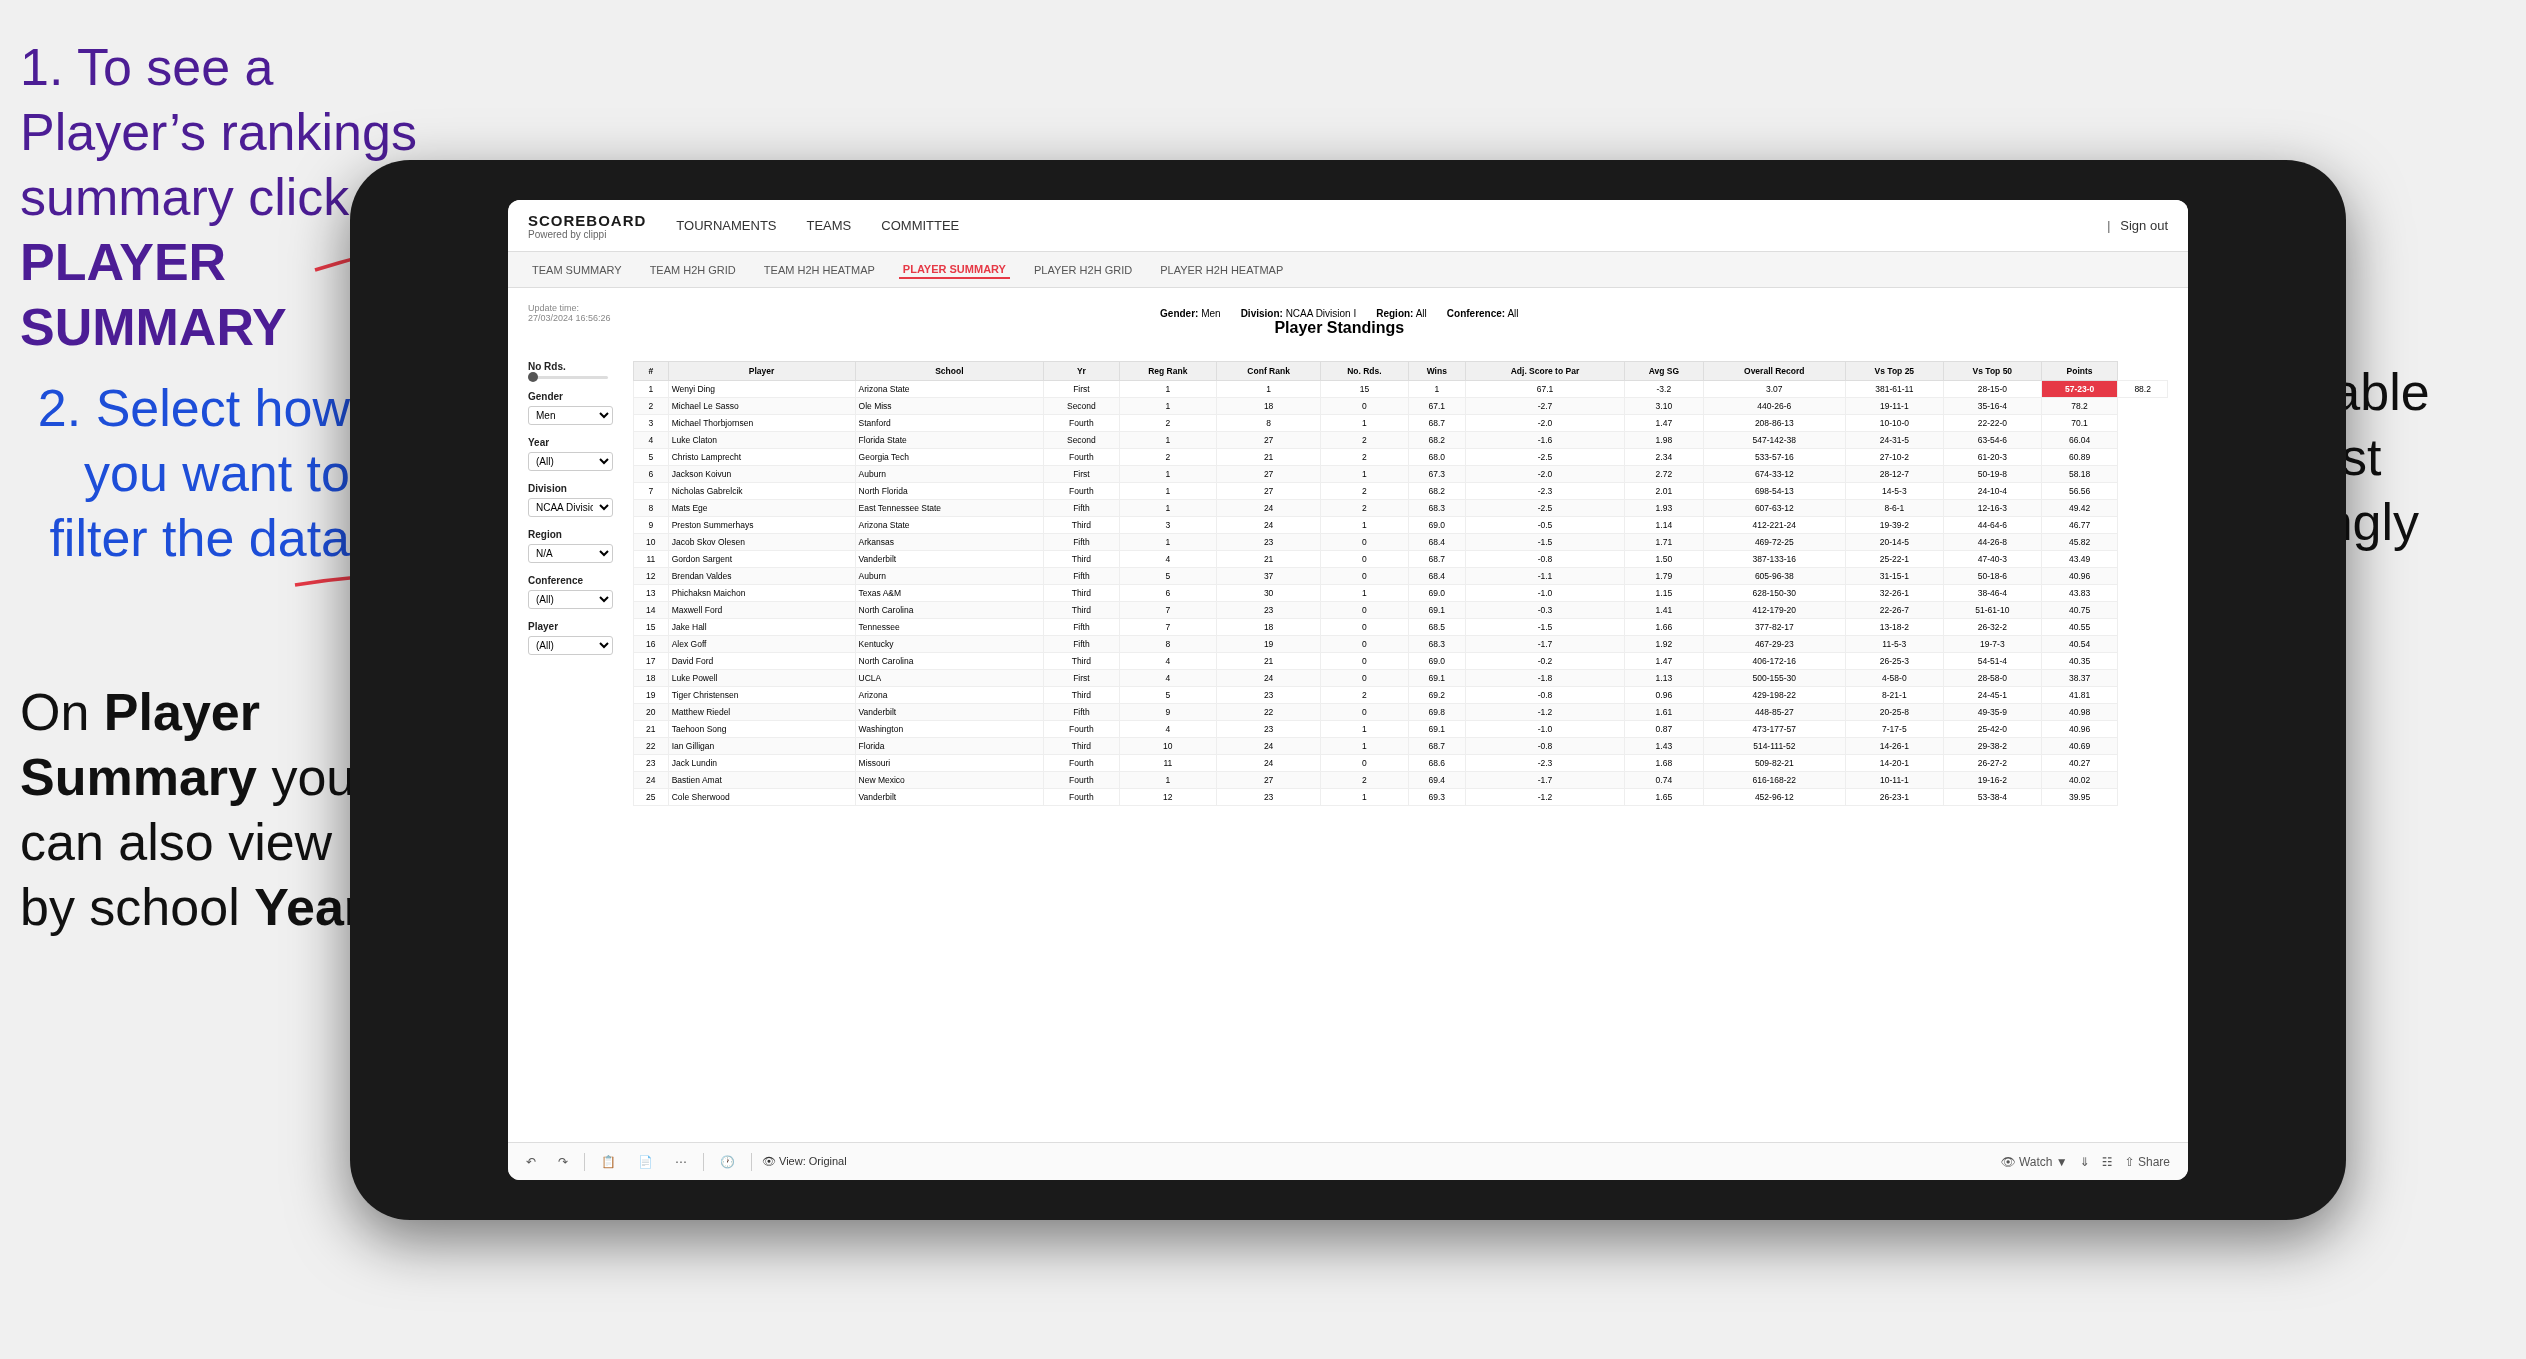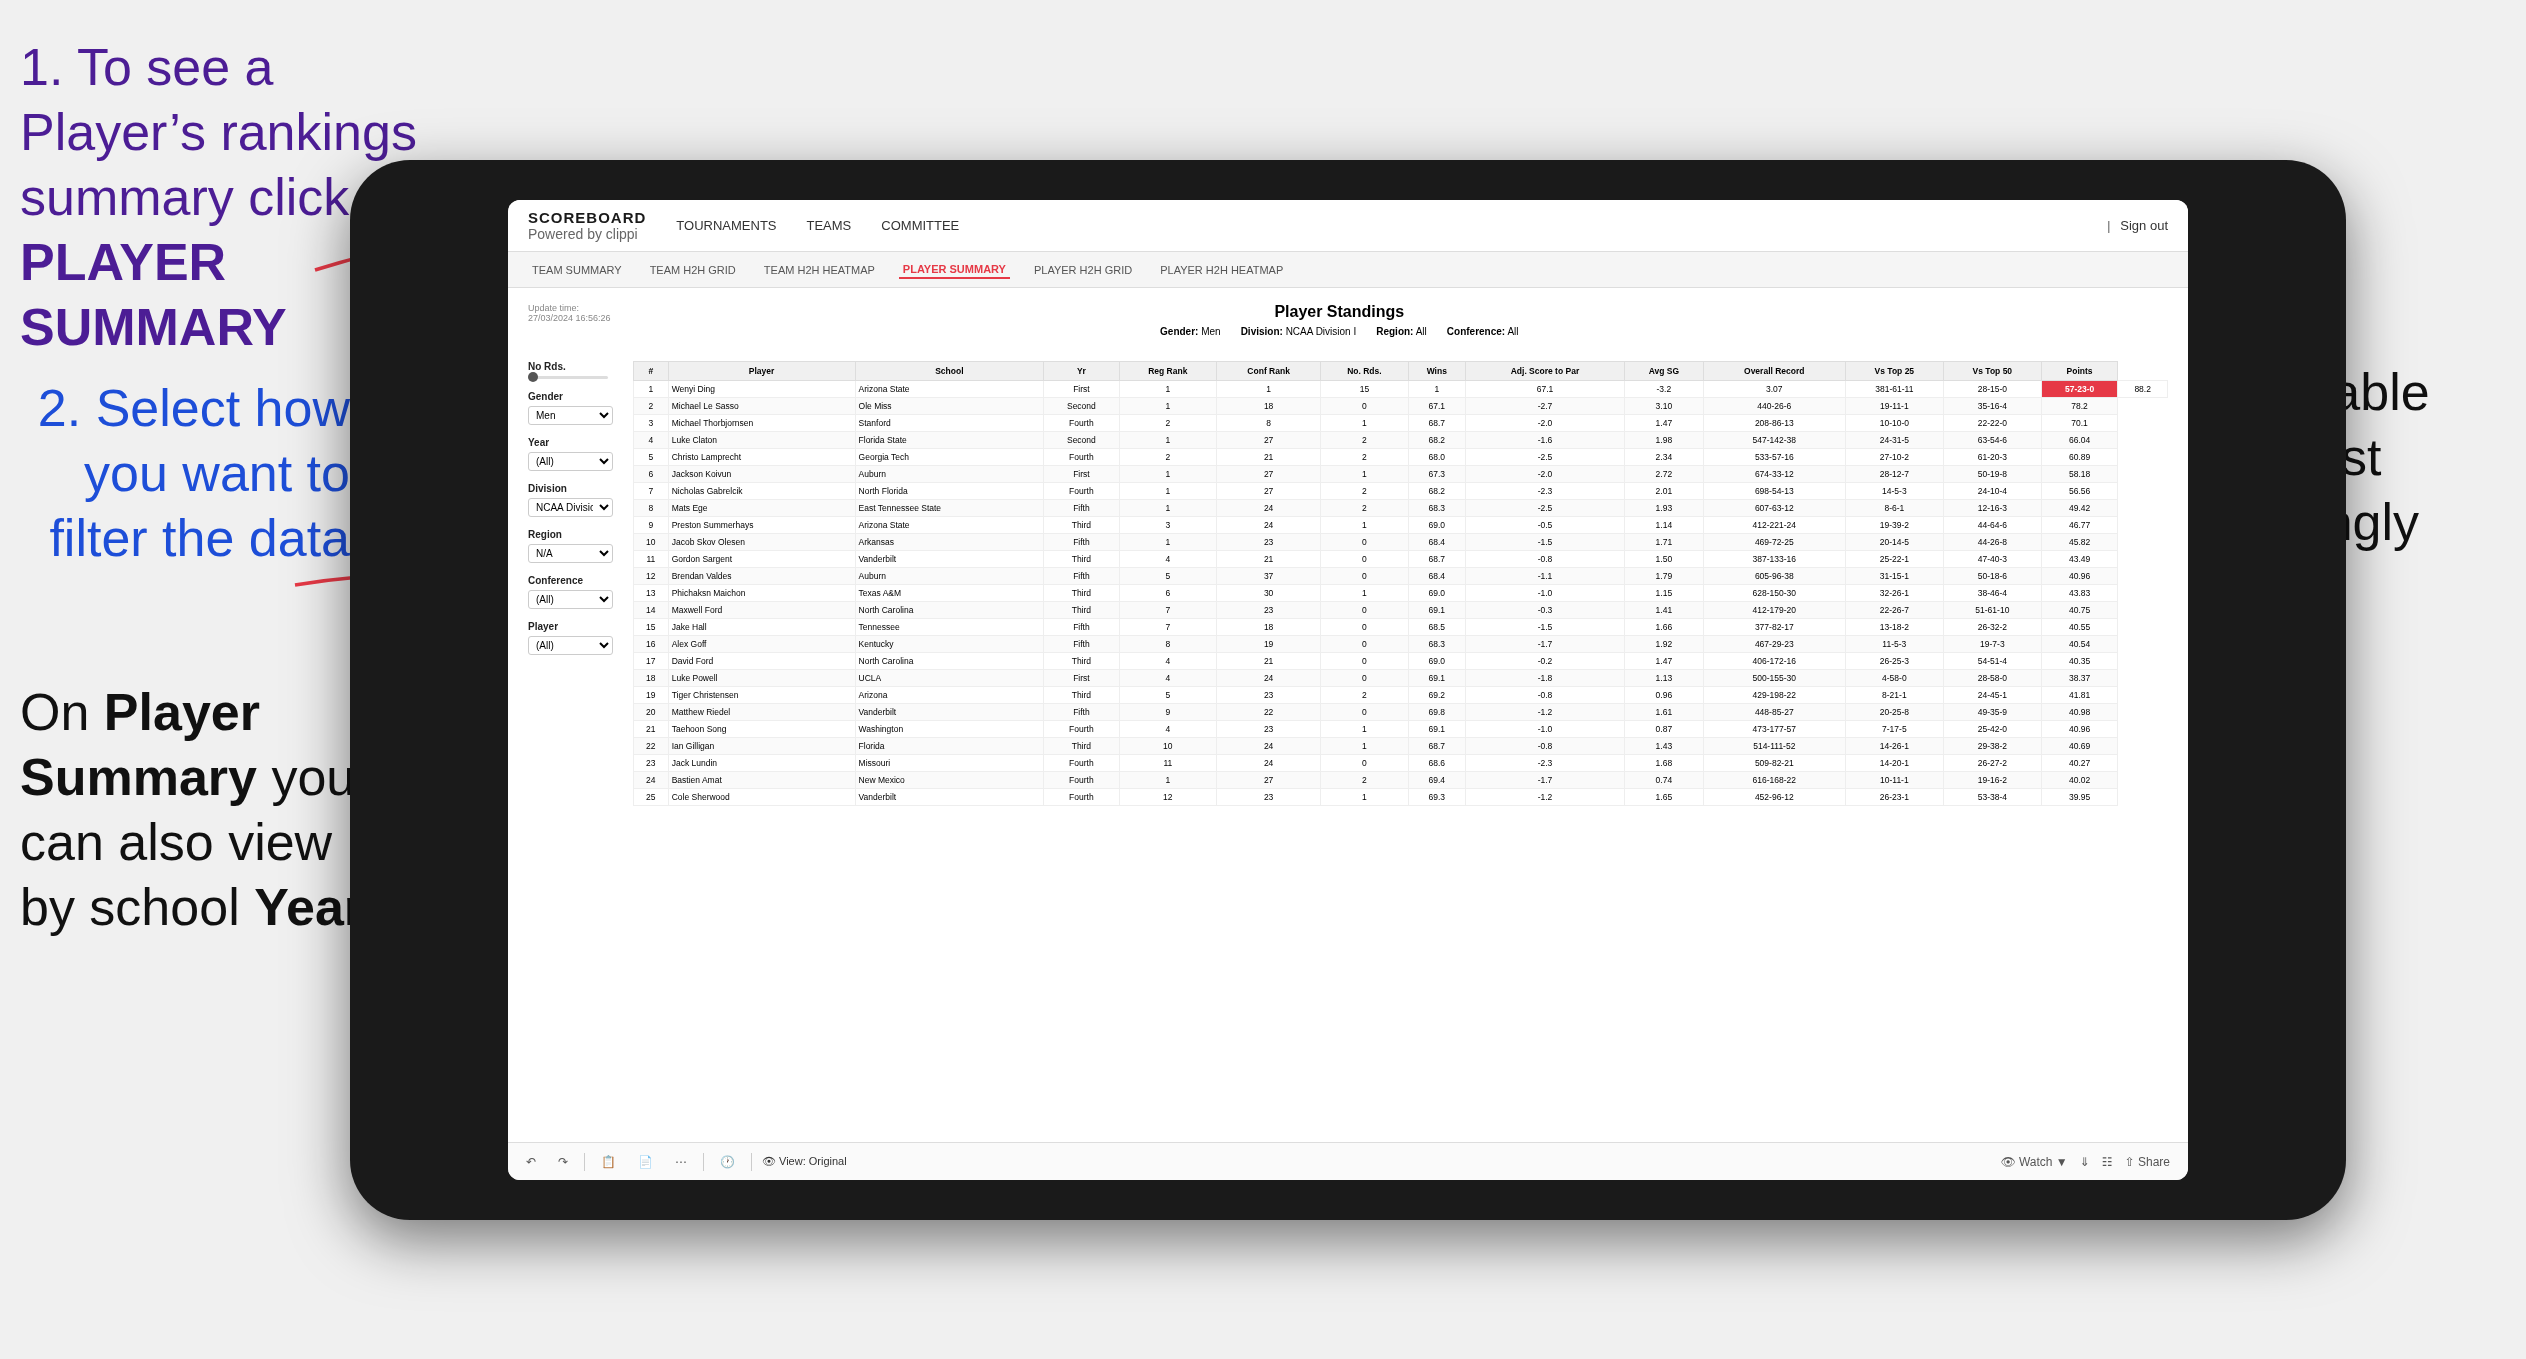--- a/index.html
+++ b/index.html
@@ -98,21 +98,21 @@
       margin-right: 30px;
     }
     .logo-main {
       font-size: 15px;
       font-weight: 900;
       color: #1a1a1a;
       letter-spacing: 1px;
       text-transform: uppercase;
     }
     .logo-sub {
-      font-size: 14px;
+      font-size: 10px;
       color: #666;
     }
 
     .nav-links {
       display: flex;
       gap: 30px;
       flex: 1;
     }
     .nav-link {
       font-size: 13px;
@@ -361,27 +361,27 @@
     </div>
 
     <div class="main-content">
 
       <div style="display:flex; justify-content:space-between; align-items:flex-start; margin-bottom:24px;">
         <div>
           <div style="font-size:9px; color:#888;">Update time:</div>
           <div style="font-size:9px; color:#888;">27/03/2024 16:56:26</div>
         </div>
         <div style="text-align:center; flex:1;">
-          <div style="font-size:16px; font-weight:700;">Player Standings</div>
           <div style="display:flex; gap:20px; justify-content:center; margin-top:5px; font-size:10px;">
             <span><strong>Gender:</strong> <span>Men</span></span>
             <span><strong>Division:</strong> <span>NCAA Division I</span></span>
             <span><strong>Region:</strong> <span>All</span></span>
             <span><strong>Conference:</strong> <span>All</span></span>
           </div>
+          <div style="font-size:16px; font-weight:700;">Player Standings</div>
         </div>
         <div style="width:100px;"></div>
       </div>
 
       <div class="content-layout">
 
         <div class="filter-panel">
           <div class="filter-section">
             <div class="filter-section-title">No Rds.</div>
             <div class="slider-container">

